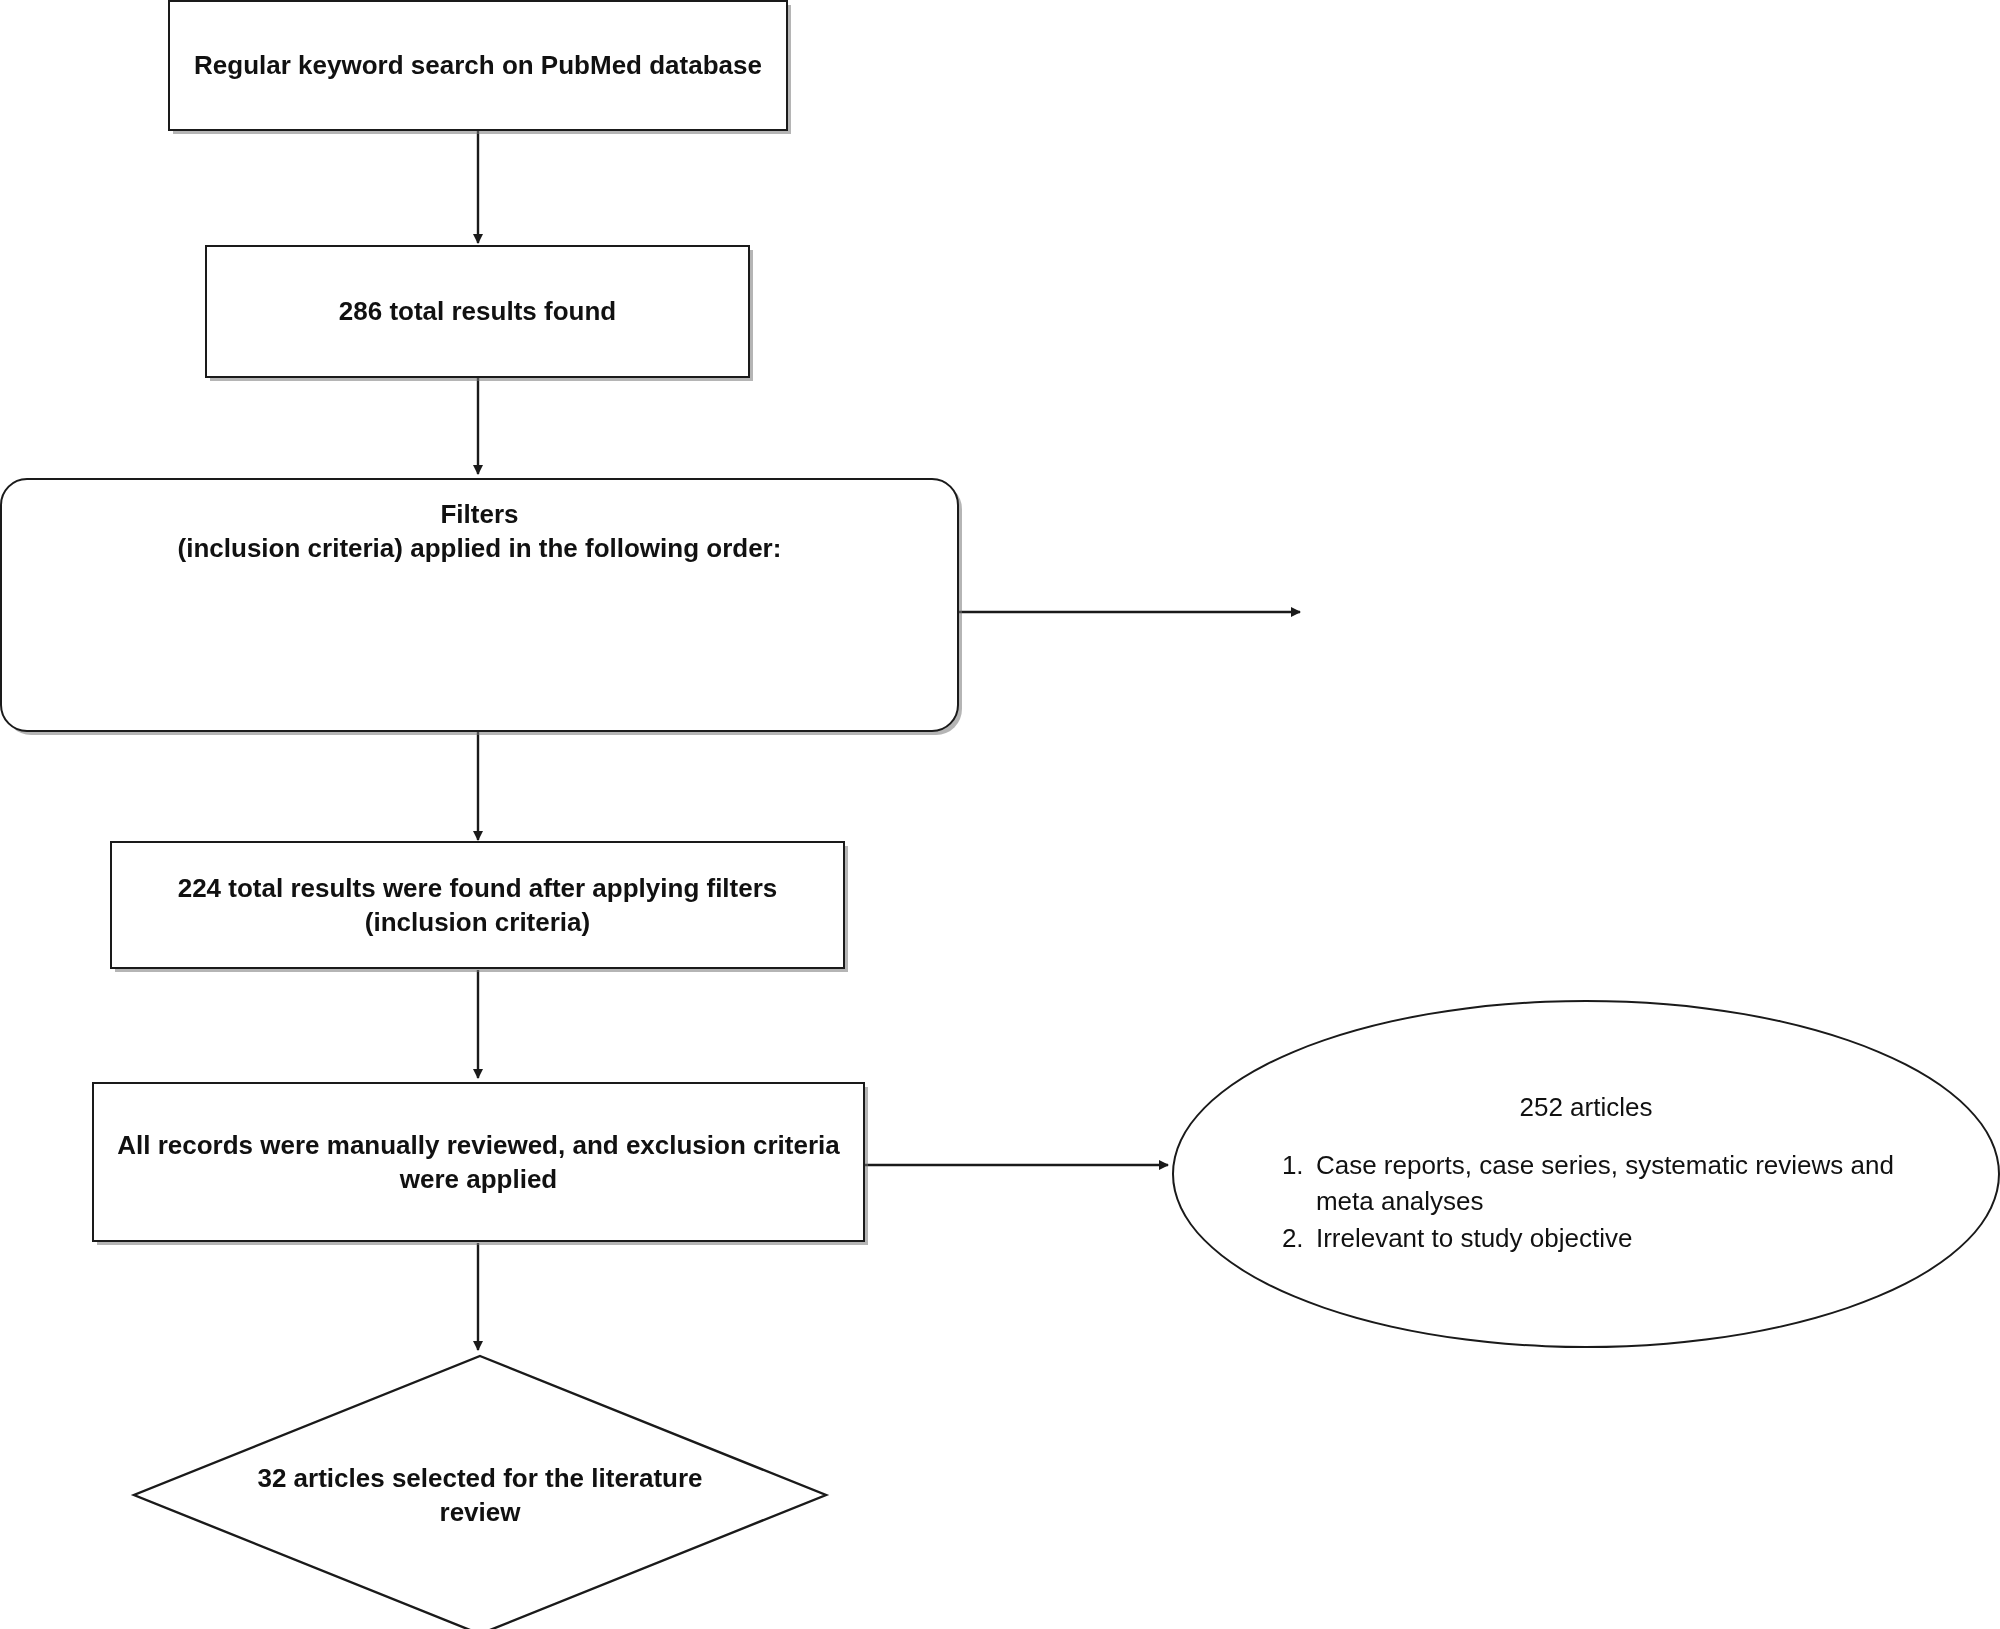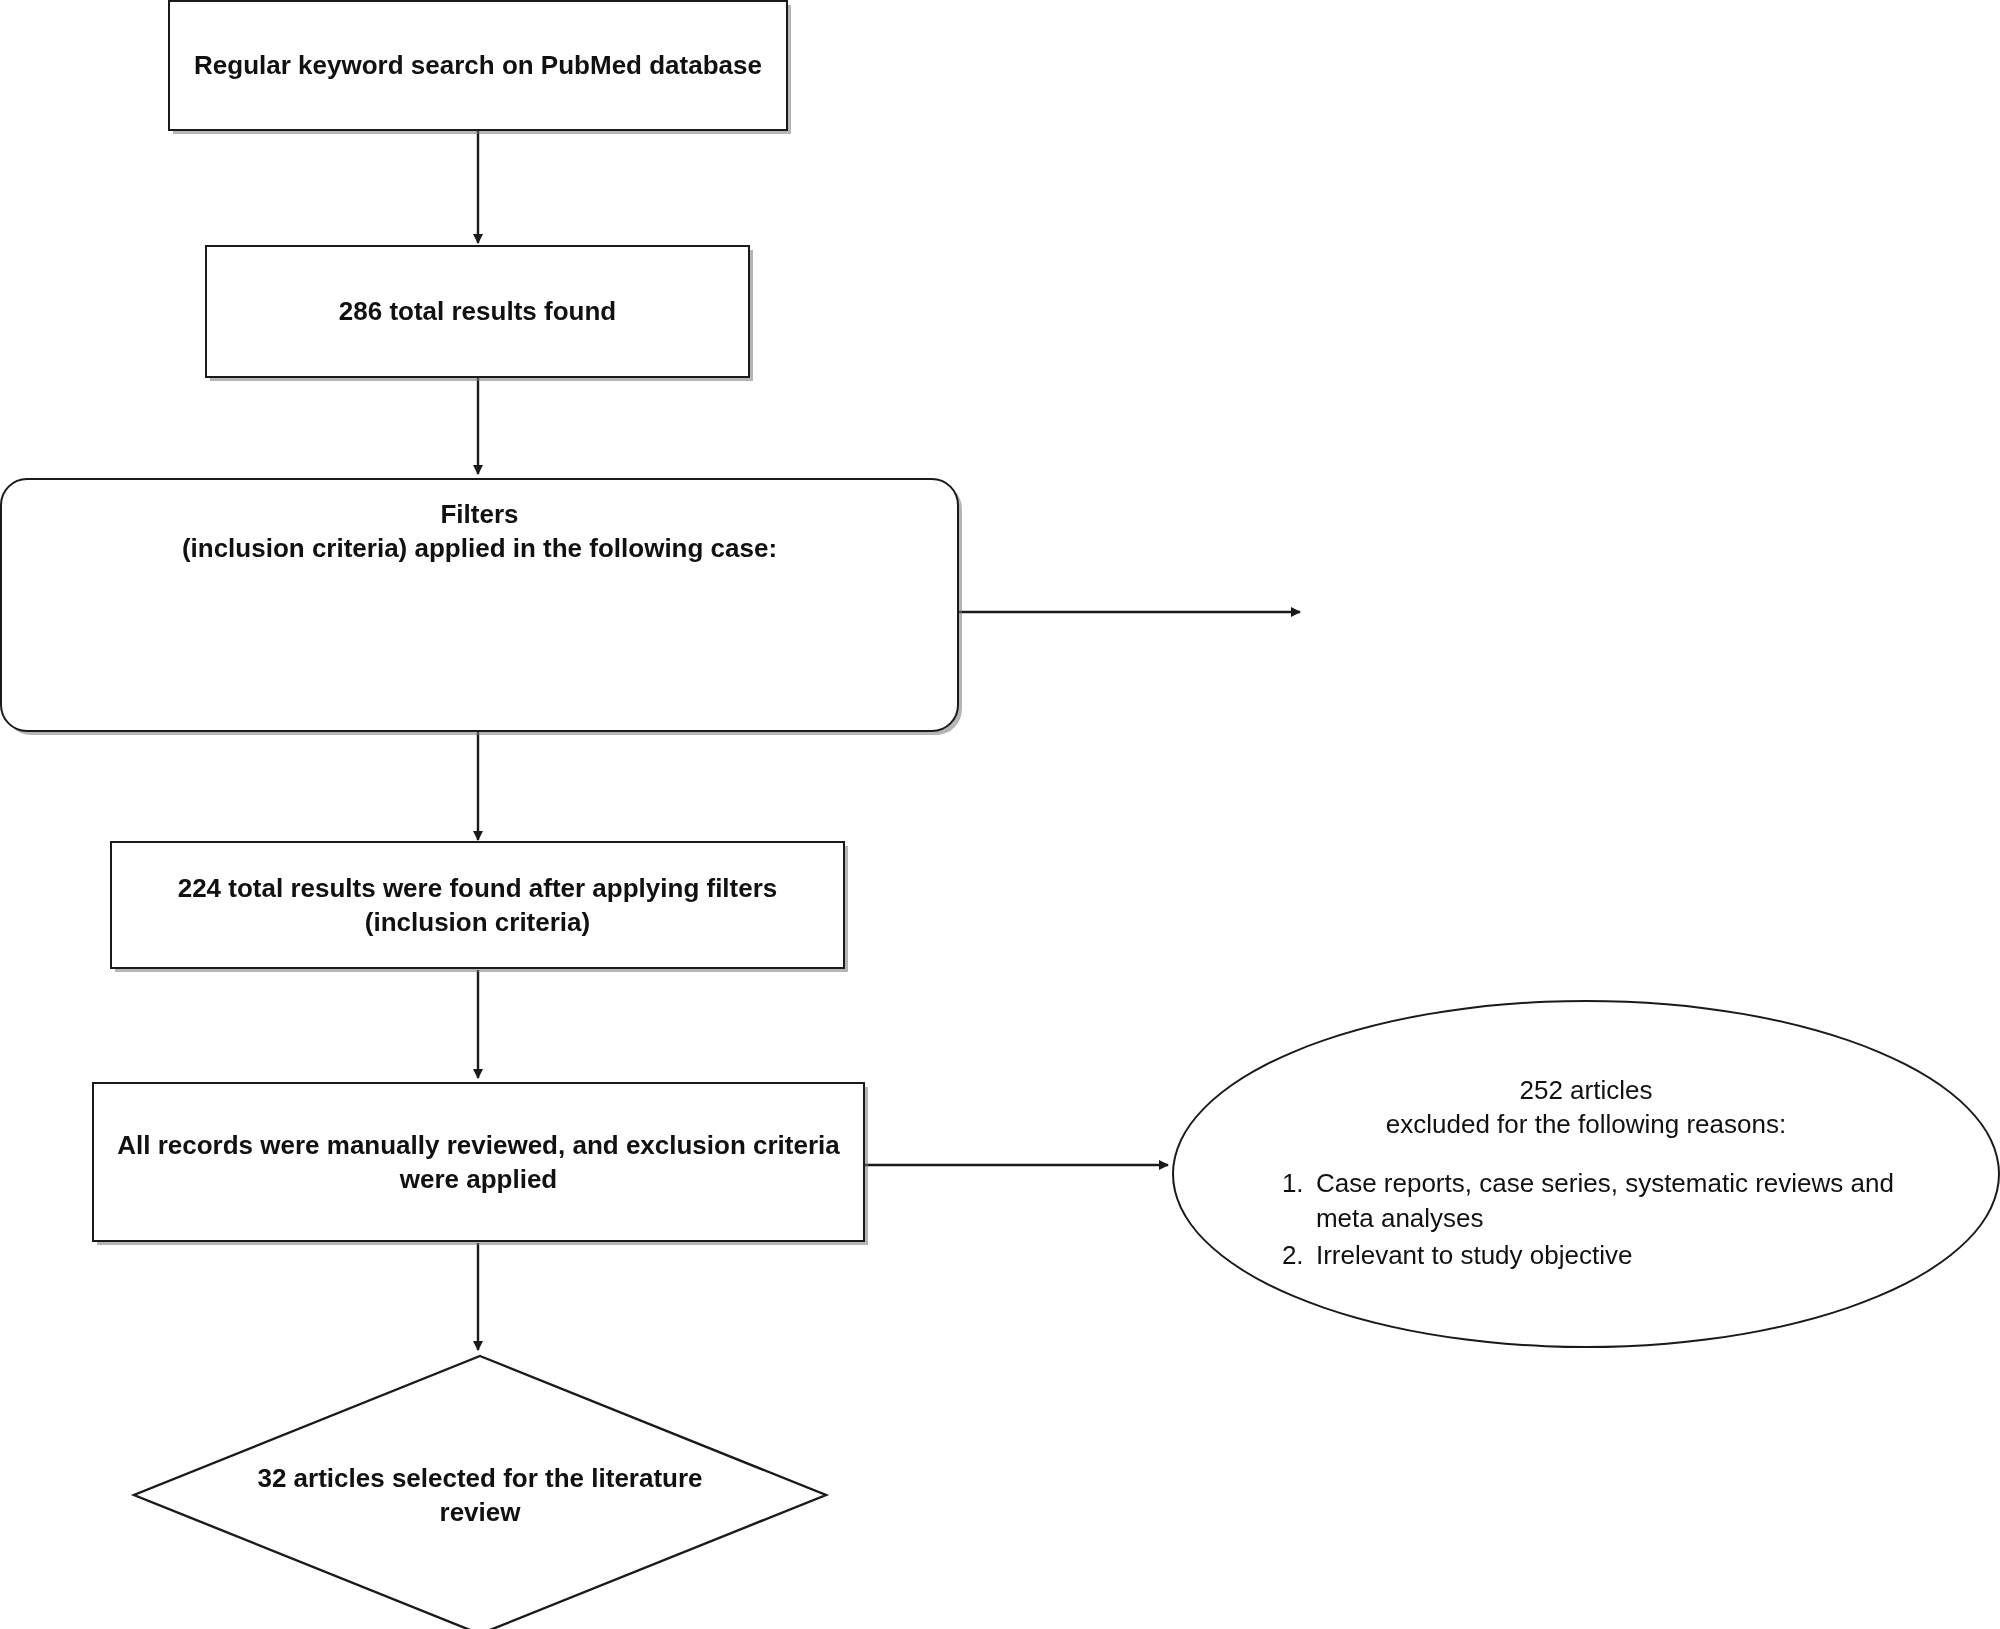--- a/index.html
+++ b/index.html
@@ -145,36 +145,35 @@
   <div class="node box txt-md inner-pad" style="left:168px; top:0px; width:620px; height:131px;">
     <span>Regular keyword search on PubMed database</span>
   </div>
 
   <div class="node box txt-md inner-pad" style="left:205px; top:245px; width:545px; height:133px;">
     <span>286 total results found</span>
   </div>
 
   <div class="node box filters-node" style="left:0px; top:478px; width:959px; height:254px;">
     <div class="filters-title">Filters</div>
-    <div class="filters-title">(inclusion criteria) applied in the following case:</div>
+    <div class="filters-title">(inclusion criteria) applied in the following order:</div>
   </div>
 
 
   <div class="node box txt-md inner-pad" style="left:110px; top:841px; width:735px; height:128px;">
     <span>224 total results were found after applying filters (inclusion criteria)</span>
   </div>
 
   <div class="node box txt-md inner-pad" style="left:92px; top:1082px; width:773px; height:160px;">
     <span>All records were manually reviewed, and exclusion criteria were applied</span>
   </div>
 
   <div class="node ellipse excl-node" style="left:1172px; top:1000px; width:828px; height:348px;">
     <div class="excl-inner">
       <div class="excl-title">252 articles</div>
-      <div class="excl-title">excluded for the following reasons:</div>
       <ul class="excl-list">
         <li>
           <span class="num">1.</span>
           <span>Case reports, case series, systematic reviews and meta analyses</span>
         </li>
         <li>
           <span class="num">2.</span>
           <span>Irrelevant to study objective</span>
         </li>
       </ul>

